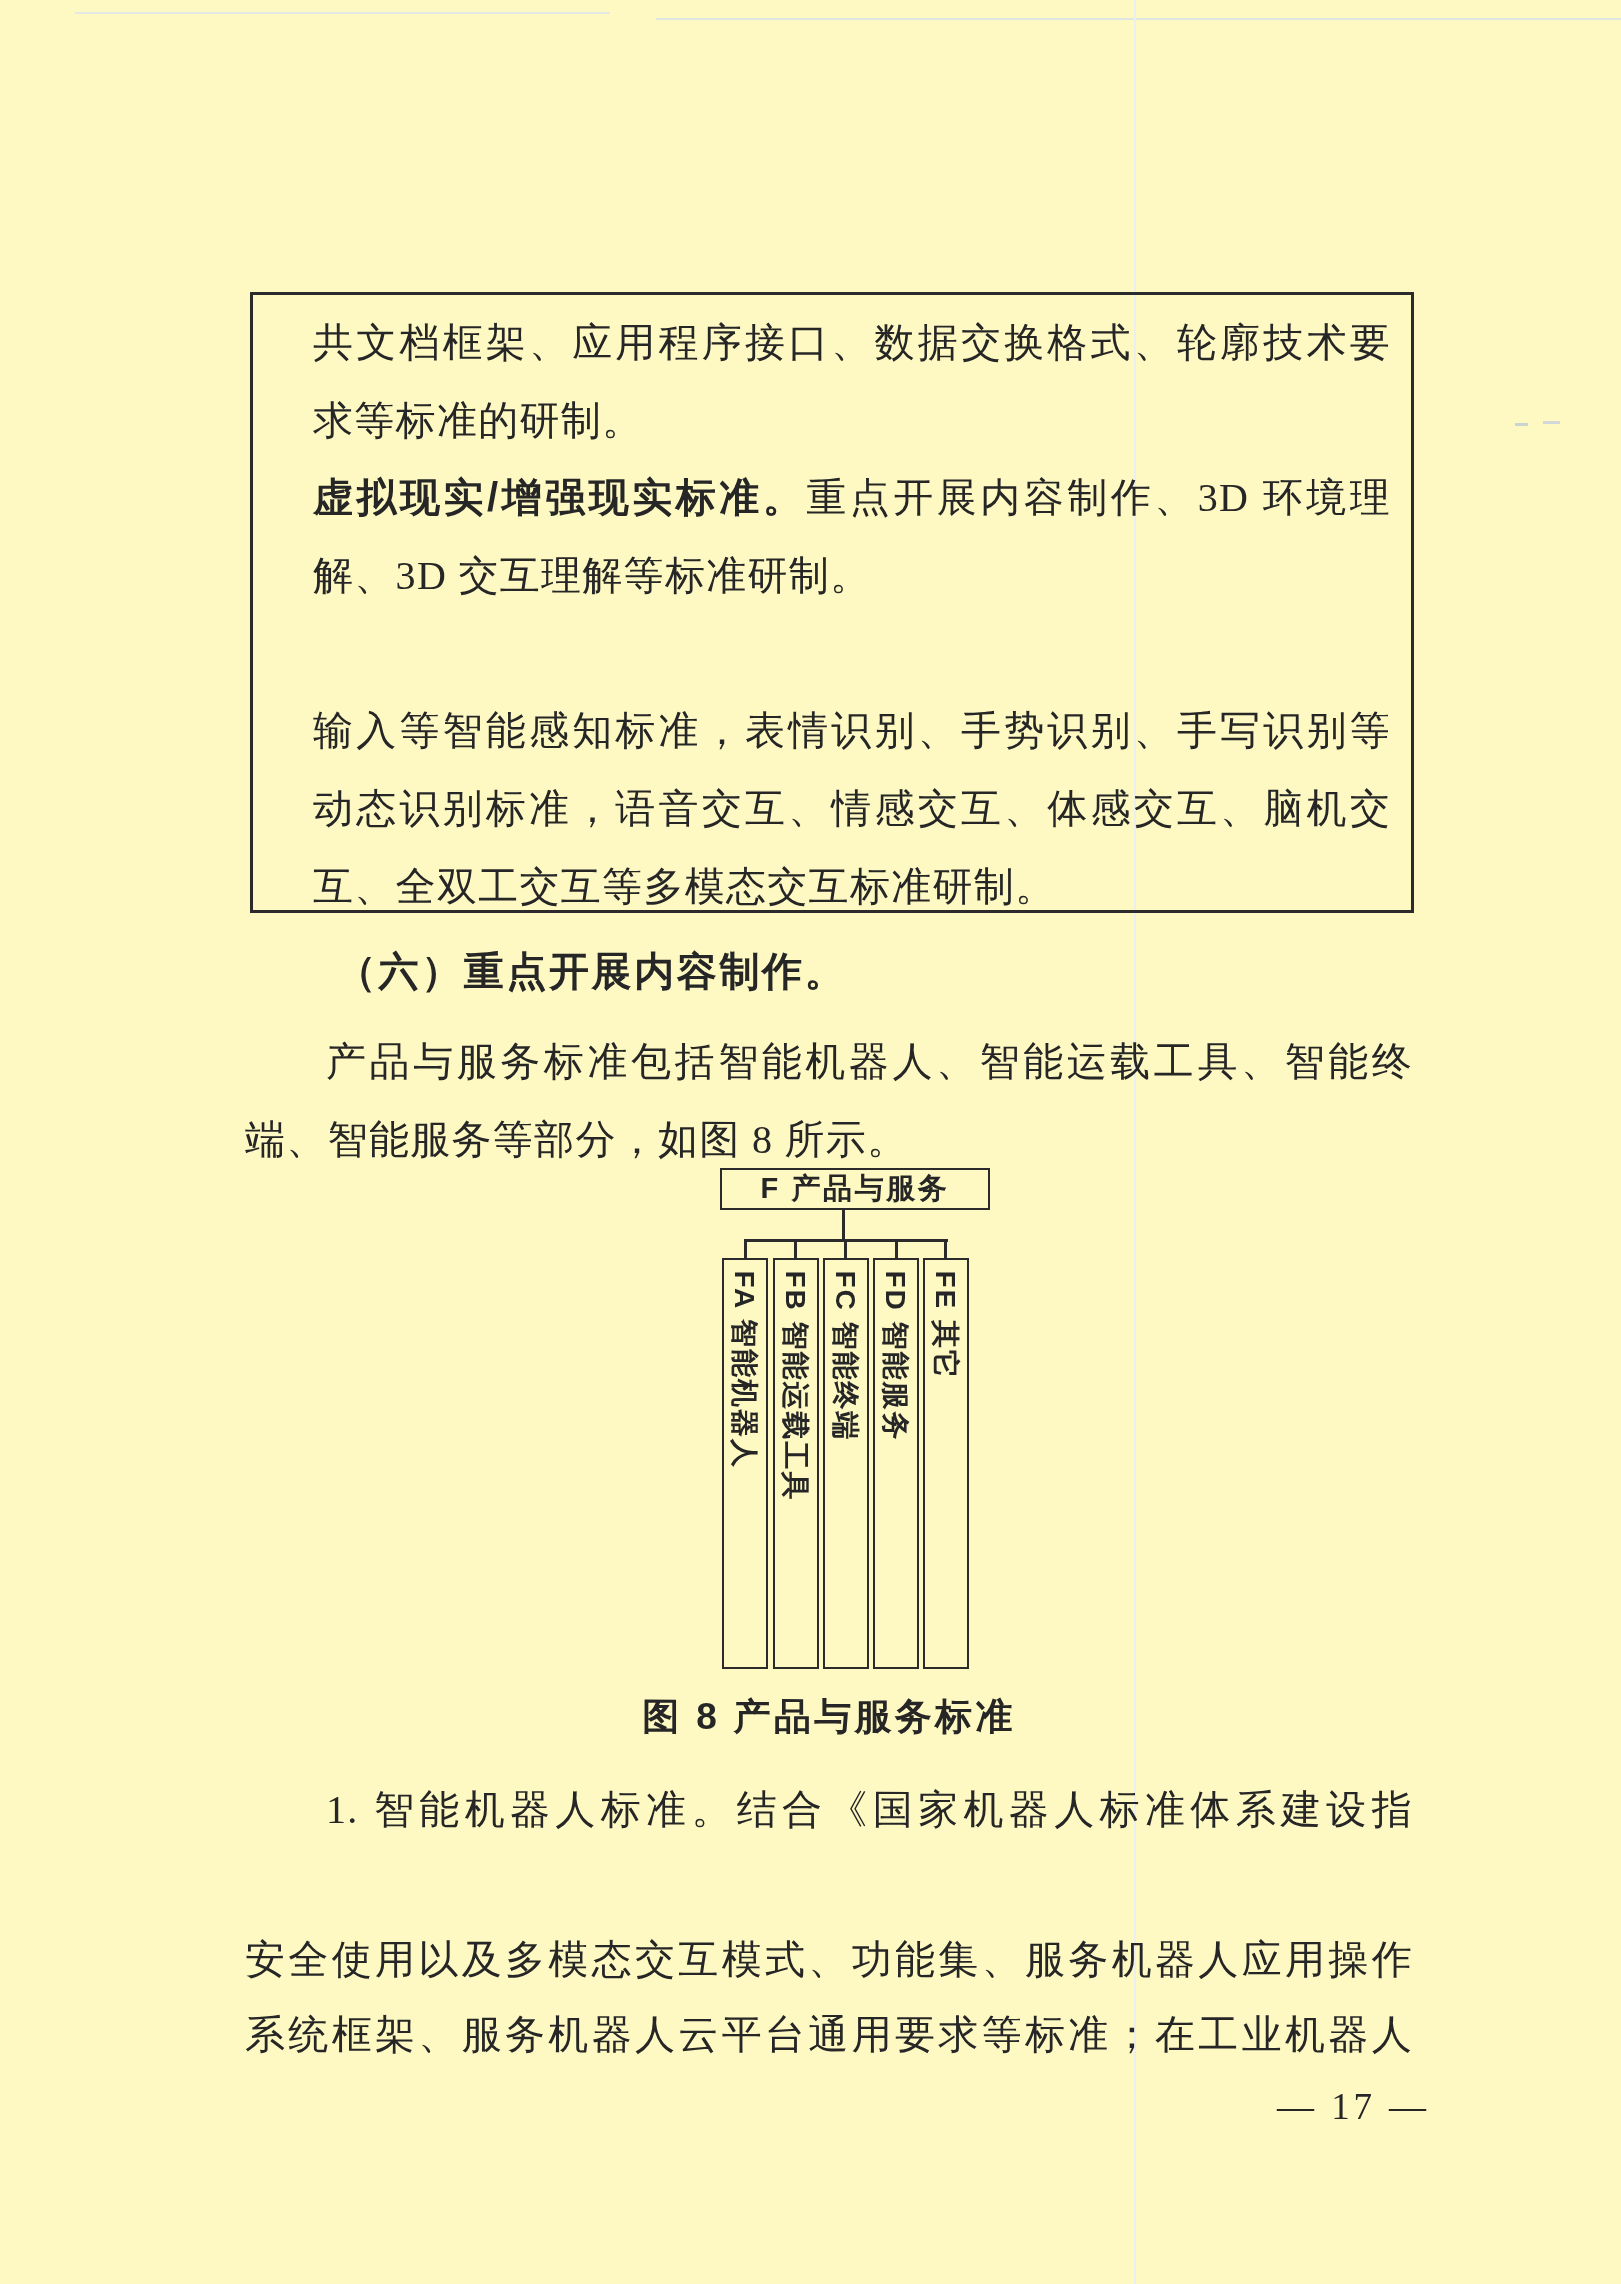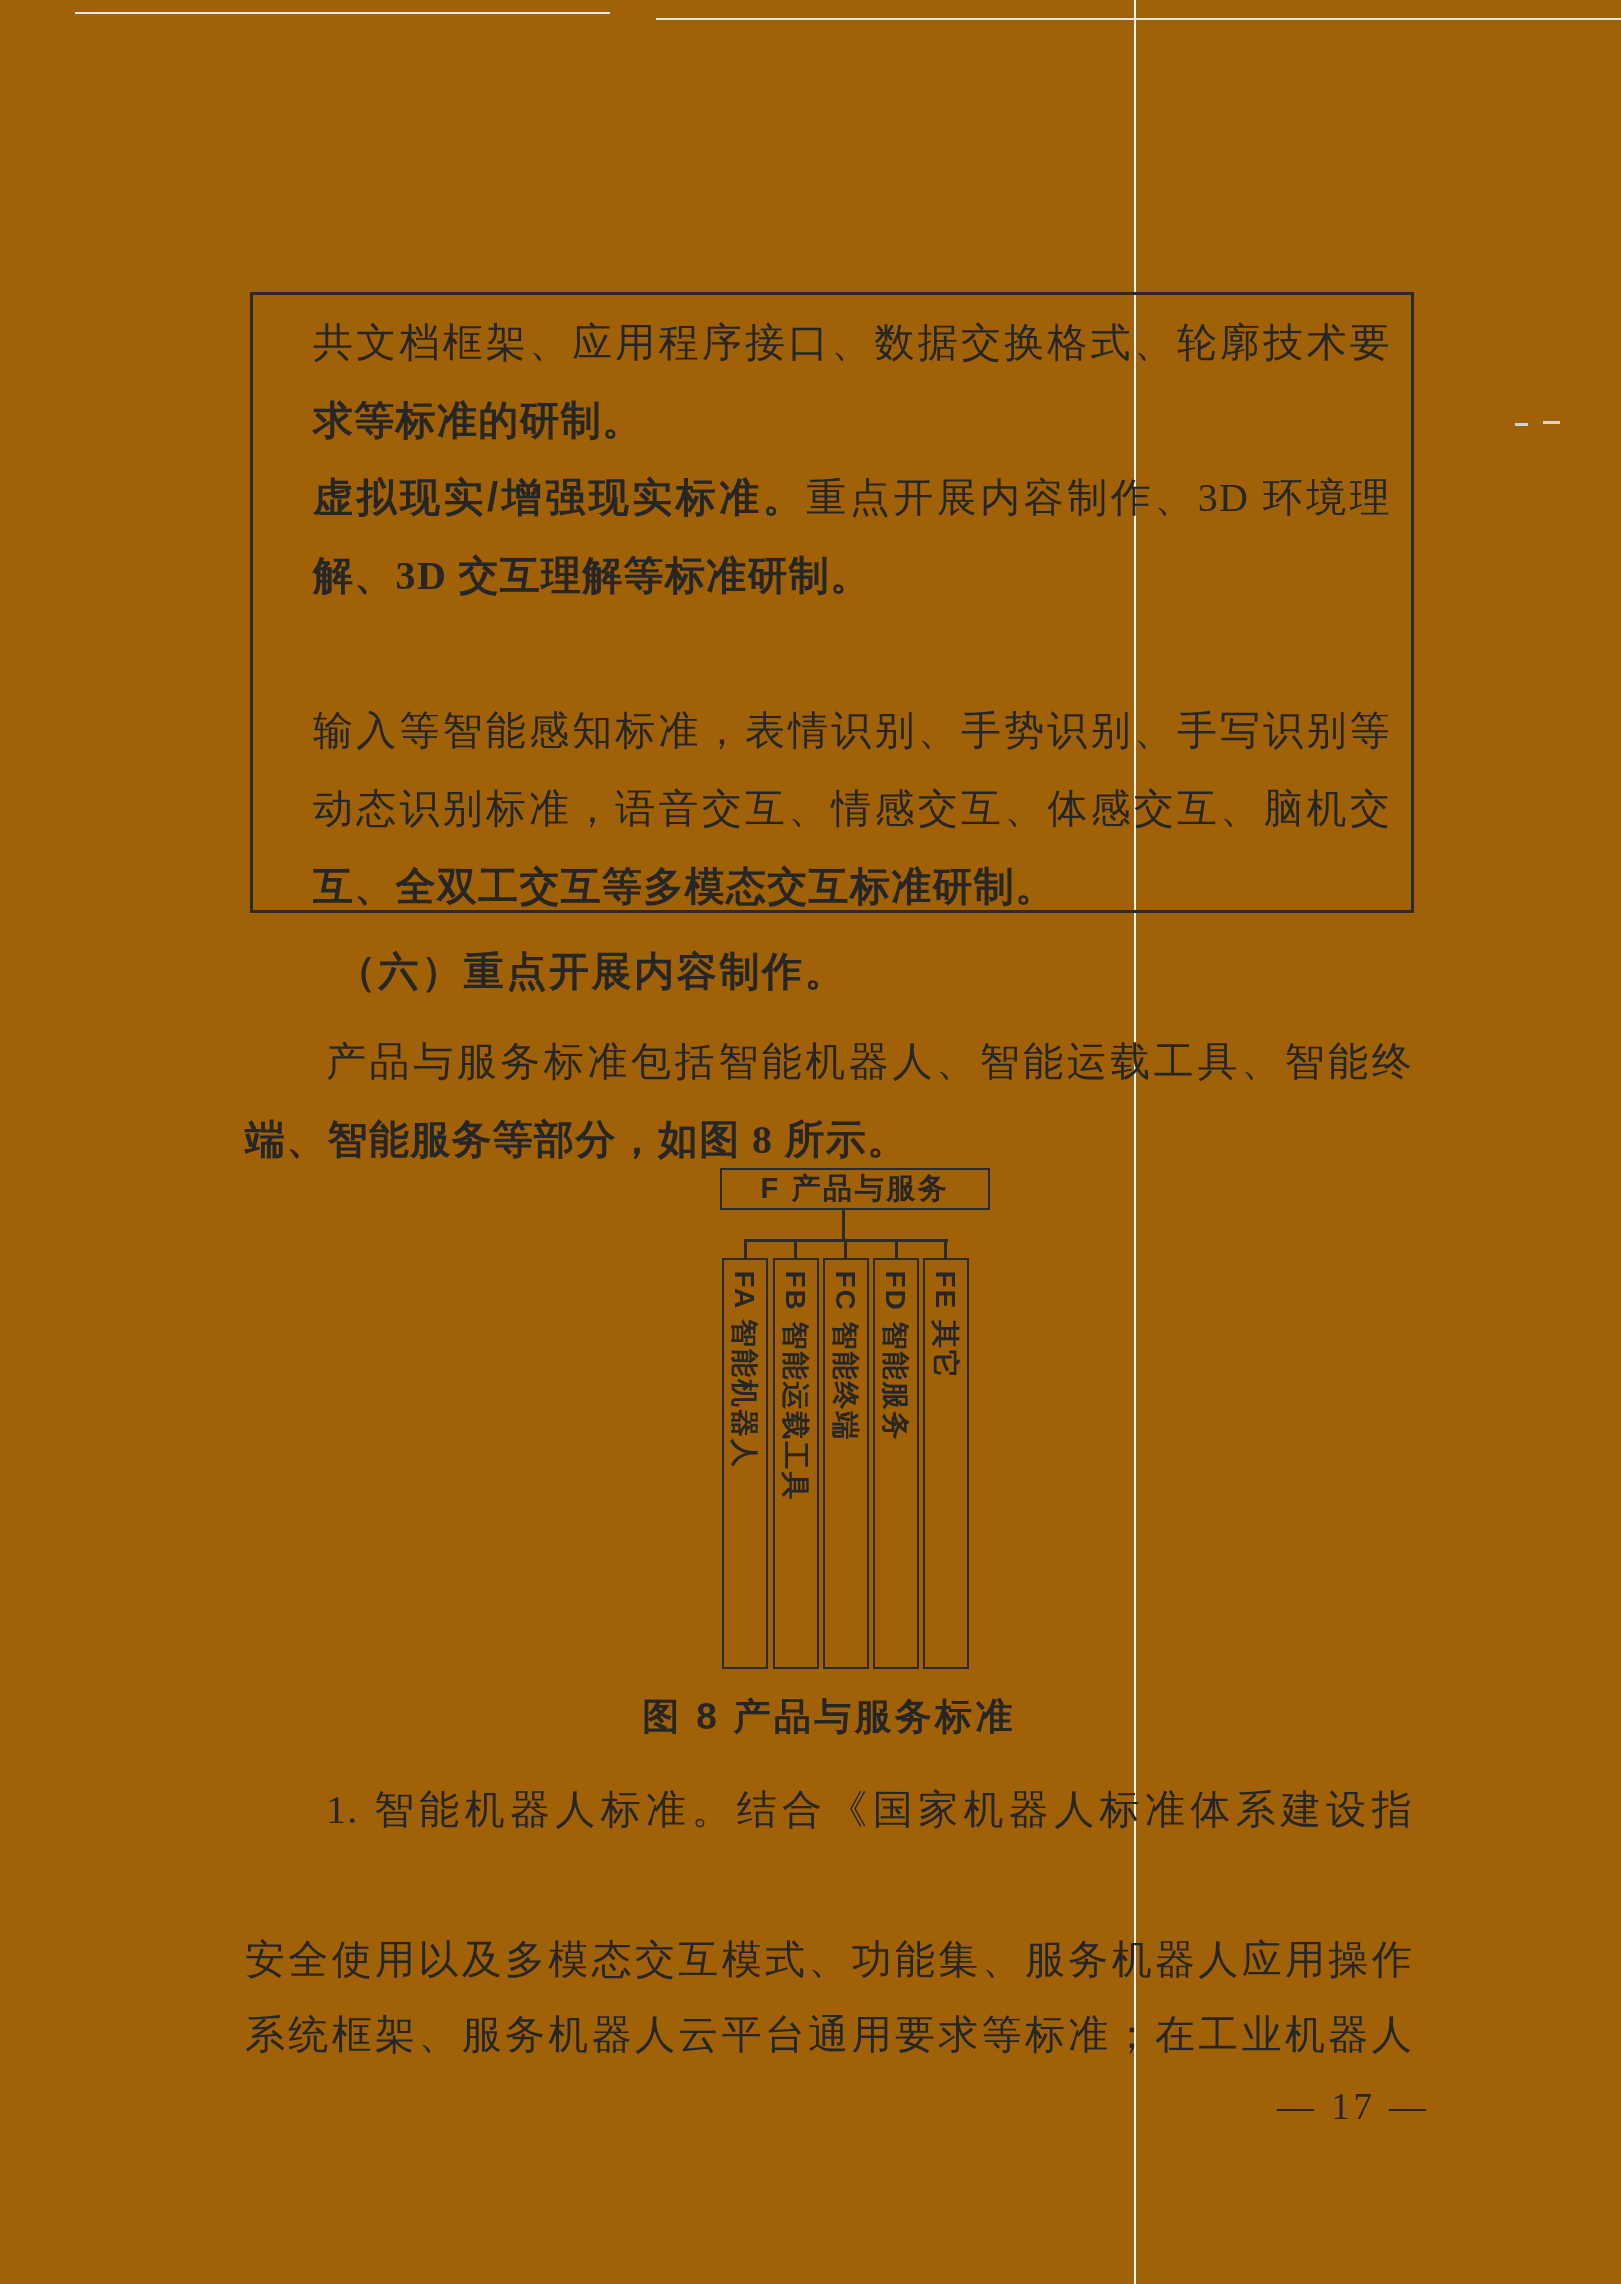--- a/index.html
+++ b/index.html
@@ -1,36 +1,36 @@
 <!DOCTYPE html>
 <html style="font-size:10.4px"><head>
 <meta charset="utf-8">
 <style>
   html,body{margin:0;padding:0;}
   .page{
     position:relative; width:1621px; height:2284px;
-    background:#a16207; overflow:hidden;
+    background:#fef9c3; overflow:hidden;
     font-family:"Liberation Serif","DejaVu Serif",serif;
     color:#262626;
   }
   .artifact{position:absolute; z-index:0;}
   .content{position:absolute; inset:0; z-index:1;}
 
   
   .textbox{
     position:absolute; left:250px; top:292px; width:1164px; height:621px;
     border:3.3px solid #2b2b2b; box-sizing:border-box; background:transparent;
   }
   .bline{
     position:absolute; left:20px; right:20px; height:46px;
     font-size:40px; line-height:46px; letter-spacing:1.3px;
     text-align:justify; text-justify:inter-character; white-space:nowrap;
   }
   .j{text-align-last:justify;}
-  .l{text-align-last:left; text-align:left;font-weight:bold;}
+  .l{text-align-last:left; text-align:left;}
   .bold-seg{
     font-family:"Liberation Sans","DejaVu Sans",sans-serif;
     font-weight:bold;
     margin-left:40px;
   }
 
   
   .hline{
     position:absolute; left:245px; width:1168px; height:46px;
     font-size:40px; line-height:46px; letter-spacing:1.3px;

